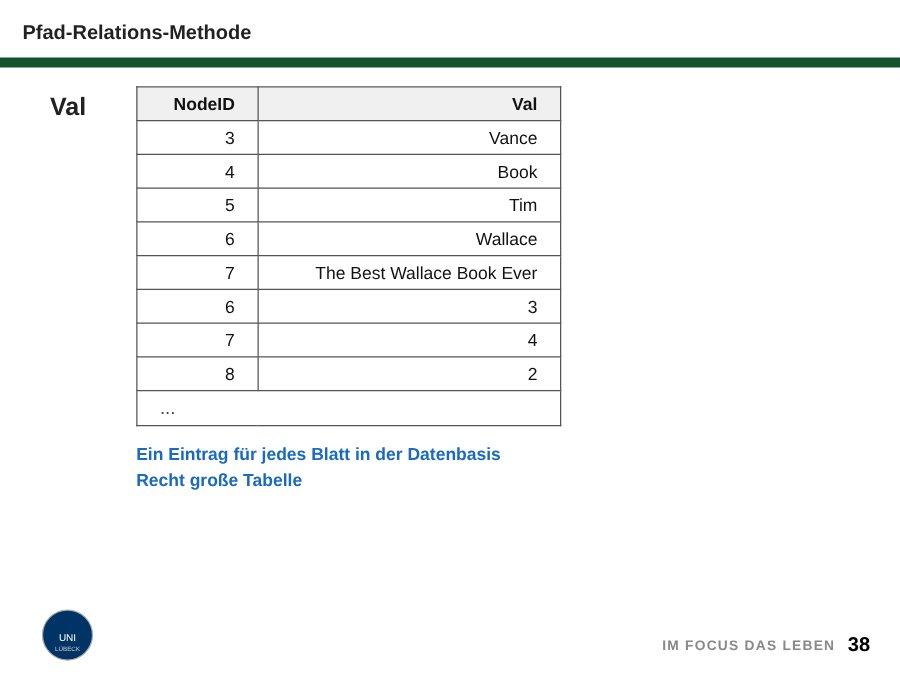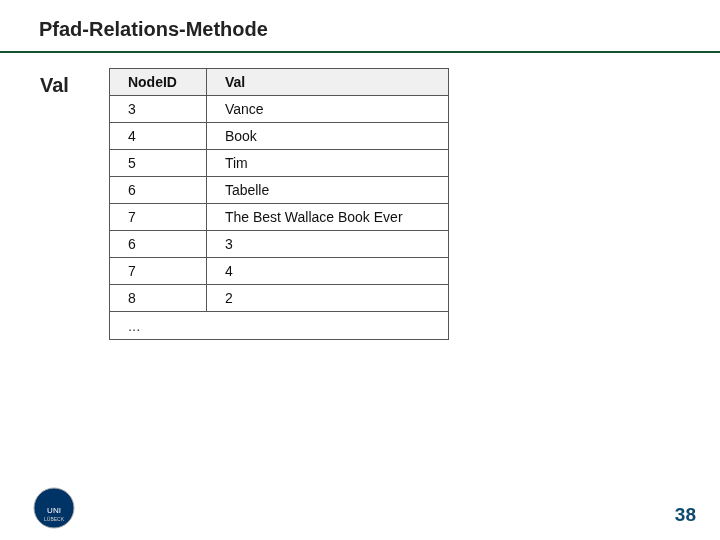--- a/index.html
+++ b/index.html
@@ -8,25 +8,25 @@
       width: 720px;
       height: 540px;
       background: #ffffff;
       font-family: Arial, Helvetica, sans-serif;
       font-size: 14px;
       overflow: hidden;
       position: relative;
     }
 
     .page-title {
-      font-size: 20px;
+      font-size: 16px;
       font-weight: bold;
       color: #222;
-      padding: 18px 30px 10px 39px;
-      border-bottom: 2px solid #14532d;
+      padding: 18px 30px 10px 18px;
+      border-bottom: 8px solid #14532d;
       margin-bottom: 0;
     }
 
     .content-area {
       display: flex;
       flex-direction: row;
       align-items: flex-start;
       padding: 15px 40px 20px 40px;
     }
 
@@ -46,21 +46,21 @@
     }
 
     table {
       border-collapse: collapse;
       min-width: 340px;
     }
 
     table th, table td {
       border: 1px solid #555;
       padding: 5px 18px;
-      text-align: left;
+      text-align: right;
       font-size: 14px;
       color: #111;
     }
 
     table th {
       background: #f0f0f0;
       font-weight: bold;
     }
 
     .ellipsis-row td {
@@ -90,22 +90,22 @@
 
     .footer-brand {
       font-size: 11px;
       color: #888;
       font-weight: bold;
       letter-spacing: 1px;
       text-transform: uppercase;
     }
 
     .footer-page {
-      font-size: 19px;
-      color: #0c4a6e;
+      font-size: 16px;
+      color: #000000;
       font-weight: bold;
     }
 
     .footer-logo {
       width: 44px;
       height: 44px;
       position: absolute;
       bottom: 10px;
       left: 32px;
     }
@@ -139,21 +139,21 @@
           <tr>
             <td>4</td>
             <td>Book</td>
           </tr>
           <tr>
             <td>5</td>
             <td>Tim</td>
           </tr>
           <tr>
             <td>6</td>
-            <td>Tabelle</td>
+            <td>Wallace</td>
           </tr>
           <tr>
             <td>7</td>
             <td>The Best Wallace Book Ever</td>
           </tr>
           <tr>
             <td>6</td>
             <td>3</td>
           </tr>
           <tr>
@@ -165,24 +165,26 @@
             <td>2</td>
           </tr>
         </tbody>
       <tfoot>
         <tr class="ellipsis-row">
           <td colspan="2">...</td>
         </tr>
       </tfoot>
     </table>
 
+    <div class="note-text" id="note-text">Ein Eintrag für jedes Blatt in der Datenbasis<br>Recht große Tabelle</div>
   </div>
 </div>
 
 <div class="footer">
+  <span class="footer-brand">IM FOCUS DAS LEBEN</span>
   <span class="footer-page">38</span>
 </div>
 
 <div class="footer-logo">
   <svg viewBox="0 0 44 44" xmlns="http://www.w3.org/2000/svg">
     <circle cx="22" cy="22" r="20" fill="#003366" stroke="#aaa" stroke-width="1"></circle>
     <text x="22" y="27" text-anchor="middle" font-size="8" fill="#fff" font-family="Arial">UNI</text>
     <text x="22" y="35" text-anchor="middle" font-size="5" fill="#ccc" font-family="Arial">LÜBECK</text>
   </svg>
 </div>

